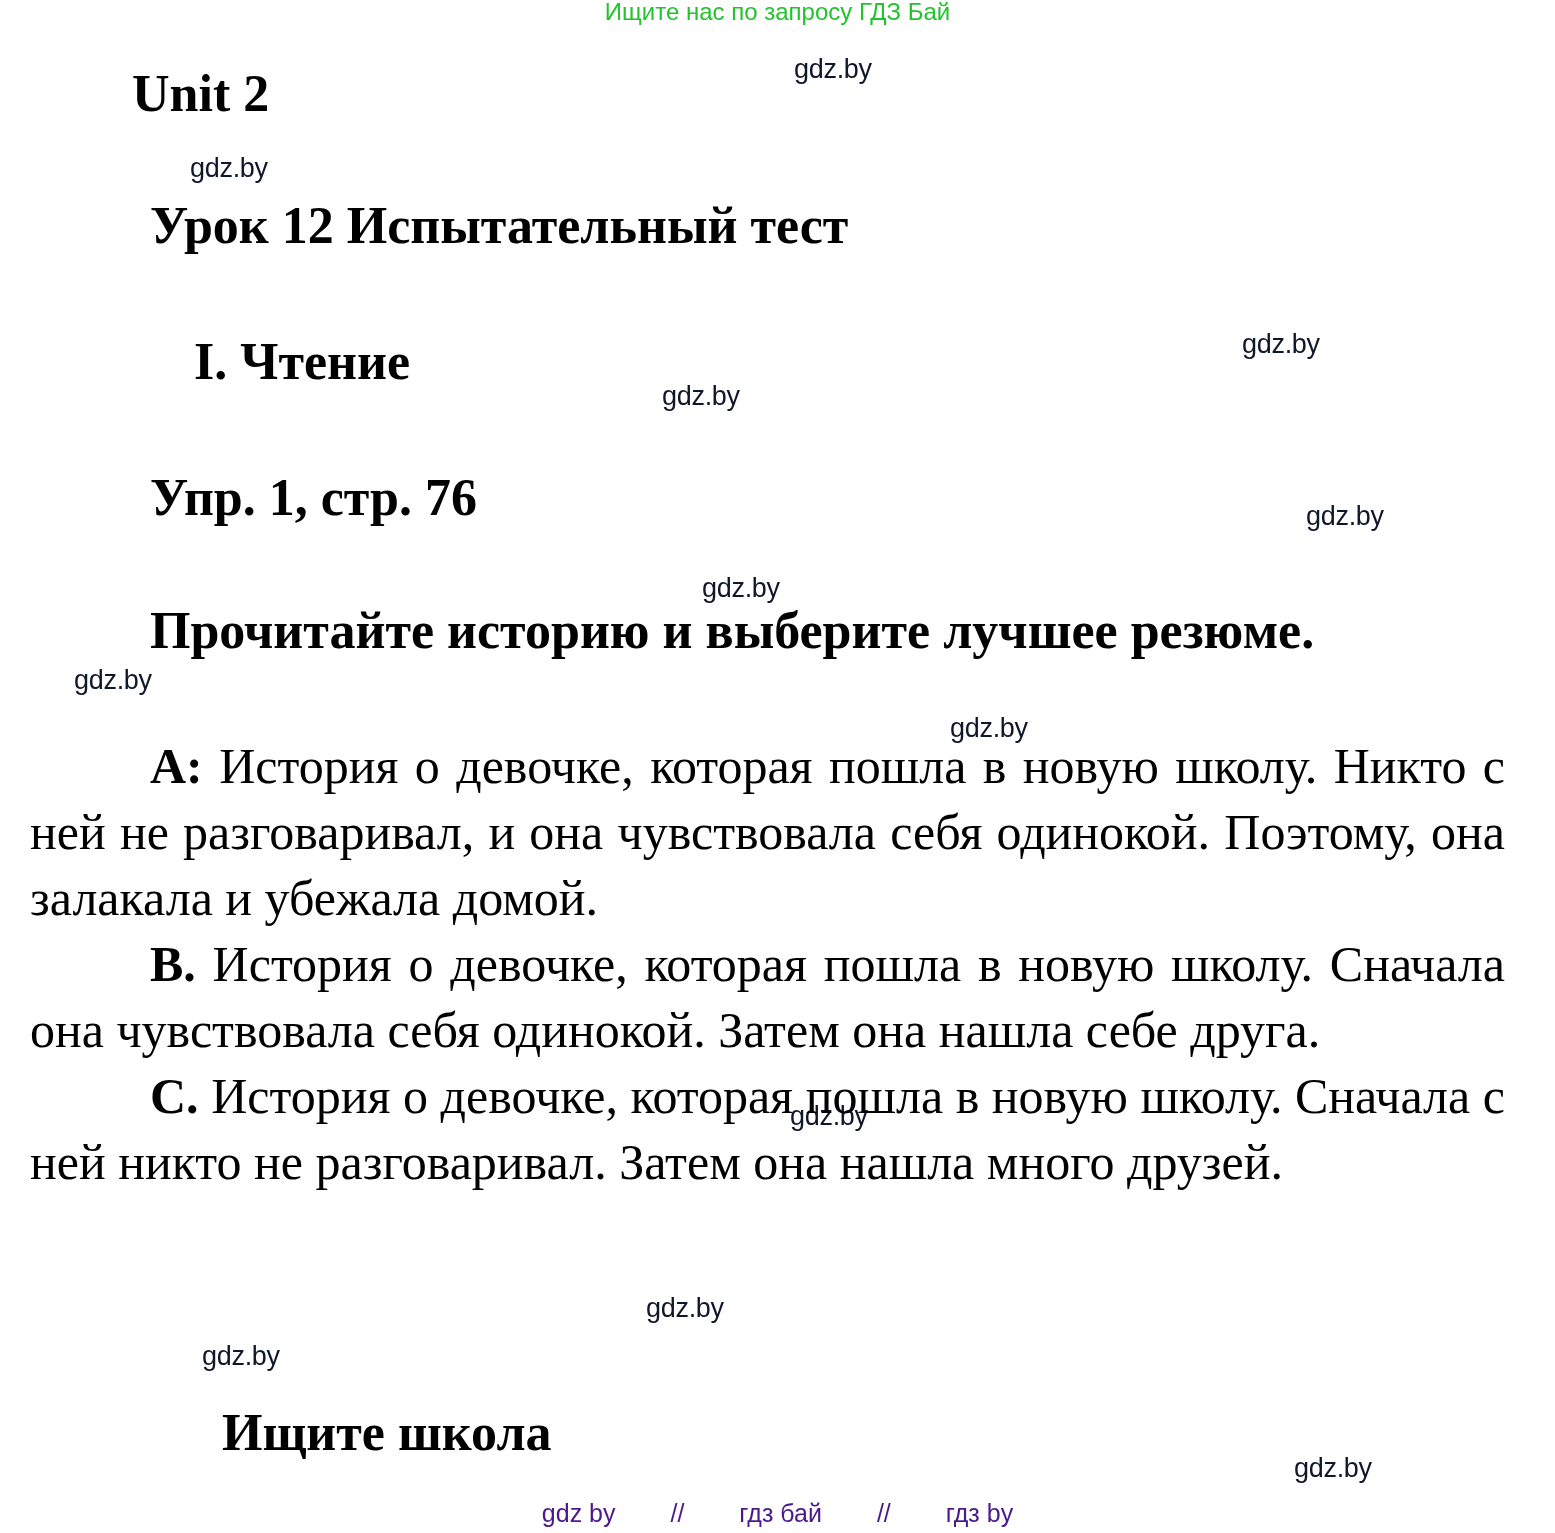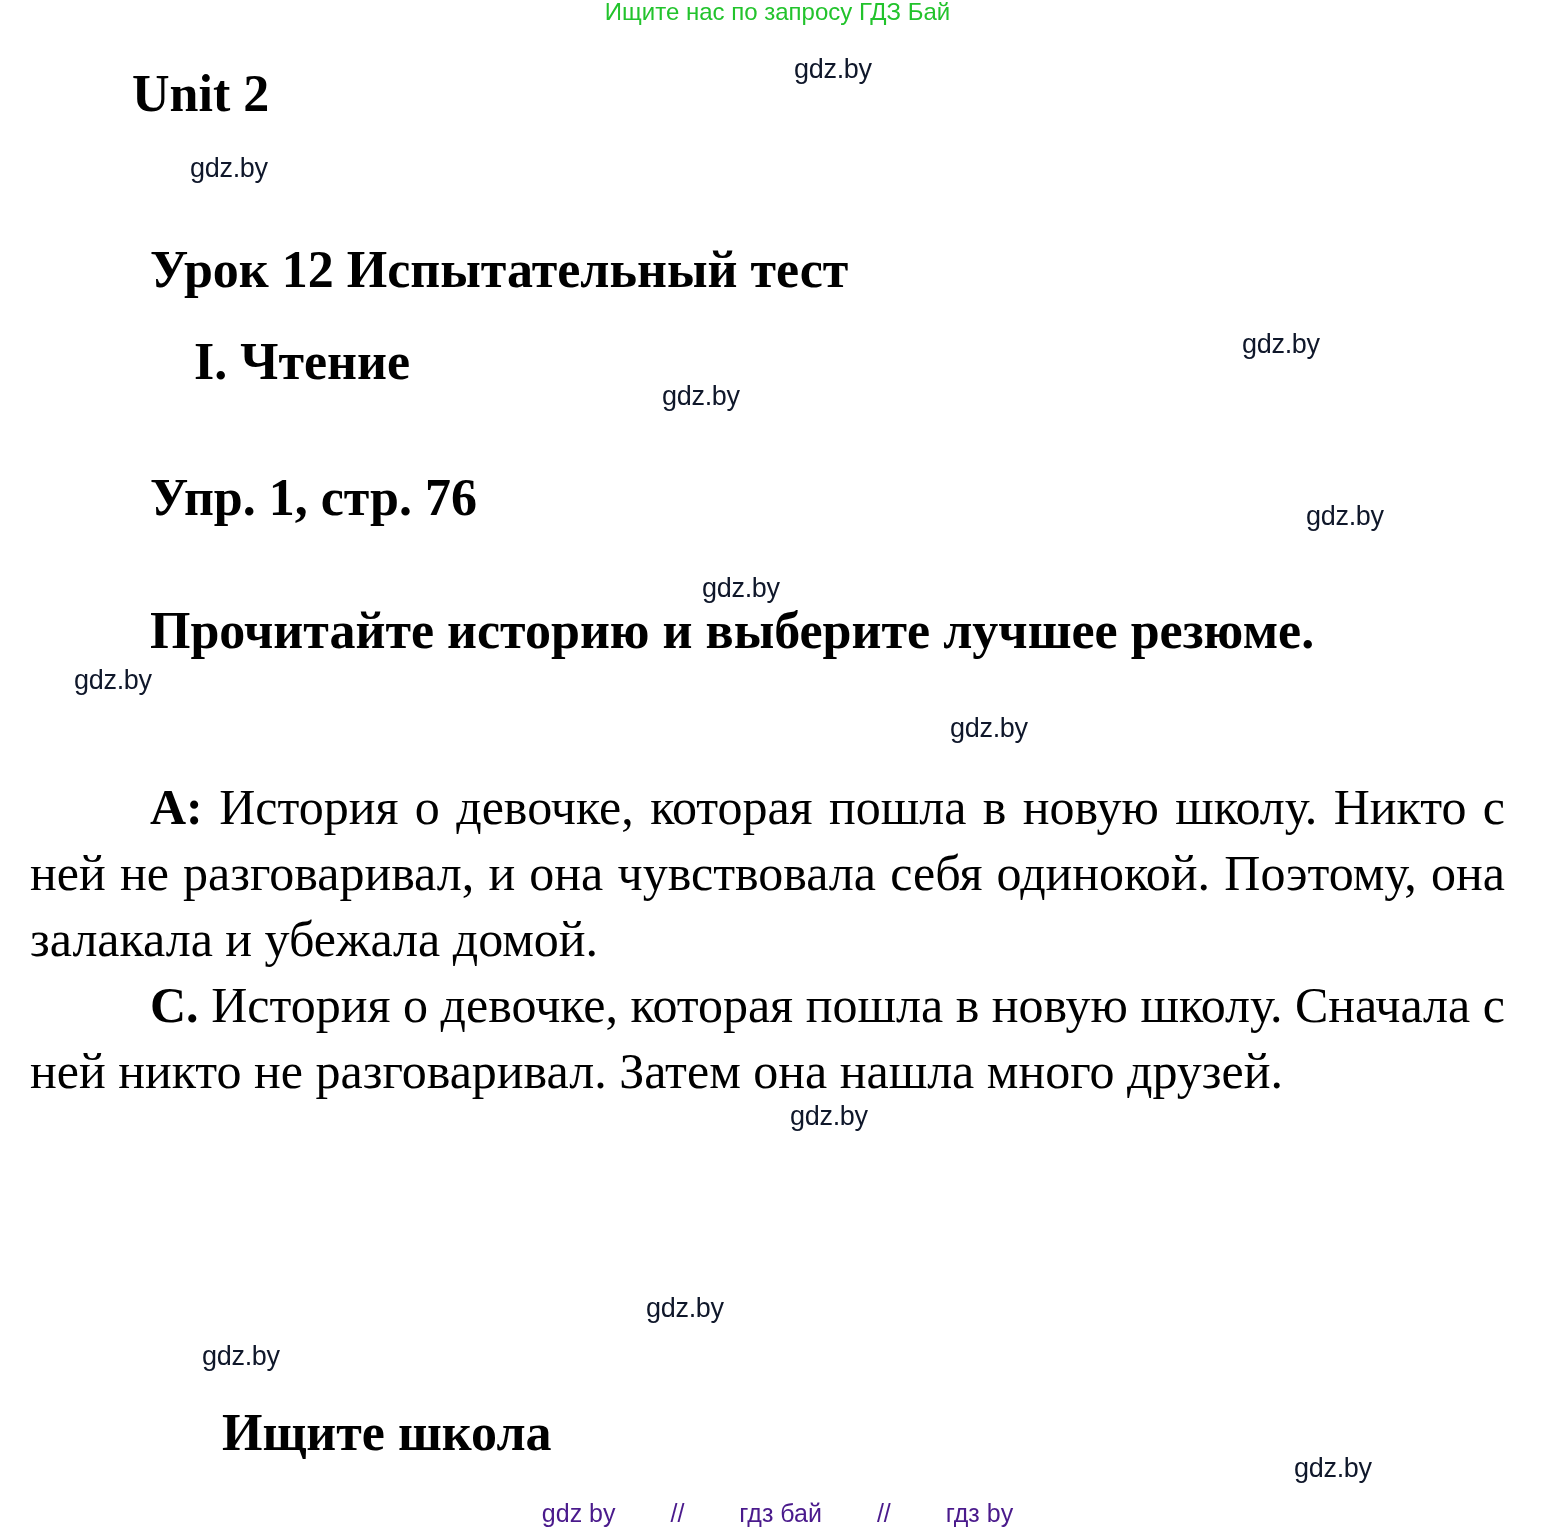--- a/index.html
+++ b/index.html
@@ -42,27 +42,28 @@
 <div class="abs wm" style="left:1306px; top:501px;">gdz.by</div>
 <div class="abs wm" style="left:702px; top:573px;">gdz.by</div>
 <div class="abs wm" style="left:74px; top:665px;">gdz.by</div>
 <div class="abs wm" style="left:950px; top:713px;">gdz.by</div>
 <div class="abs wm" style="left:790px; top:1101px;">gdz.by</div>
 <div class="abs wm" style="left:646px; top:1293px;">gdz.by</div>
 <div class="abs wm" style="left:202px; top:1341px;">gdz.by</div>
 <div class="abs wm" style="left:1294px; top:1453px;">gdz.by</div>
 
 <div class="abs h" style="left:132px; top:64px;">Unit 2</div>
-<div class="abs h" style="left:150px; top:196px;margin-top:44px;">Урок 12 Испытательный тест</div>
+<div class="abs h" style="left:150px; top:196px;">Урок 12 Испытательный тест</div>
 <div class="abs h" style="left:150px; top:332px;margin-left:44px;">I. Чтение</div>
 <div class="abs h" style="left:150px; top:468px;">Упр. 1, стр. 76</div>
 <div class="abs h" style="left:150px; top:601px;">Прочитайте историю и выберите лучшее резюме.</div>
 
-<div class="body-text" style="top:733px;margin-top:41px;">
+<div class="body-text" style="top:733px;">
   <p class="para"><b>A:</b><span> История о девочке, которая пошла в новую школу. Никто с ней не разговаривал, и она чувствовала себя одинокой. Поэтому, она залакала и убежала домой.</span></p>
+  <p class="para"><b>B.</b><span> История о девочке, которая пошла в новую школу. Сначала она чувствовала себя одинокой. Затем она нашла себе друга.</span></p>
   <p class="para"><b>C.</b><span> История о девочке, которая пошла в новую школу. Сначала с ней никто не разговаривал. Затем она нашла много друзей.</span></p>
 </div>
 
 <div class="abs h" style="left:222px; top:1403px;">Ищите школа</div>
 
 <div class="abs bottom-footer">
   <span>gdz by</span>
   <span>//</span>
   <span>гдз бай</span>
   <span>//</span>

